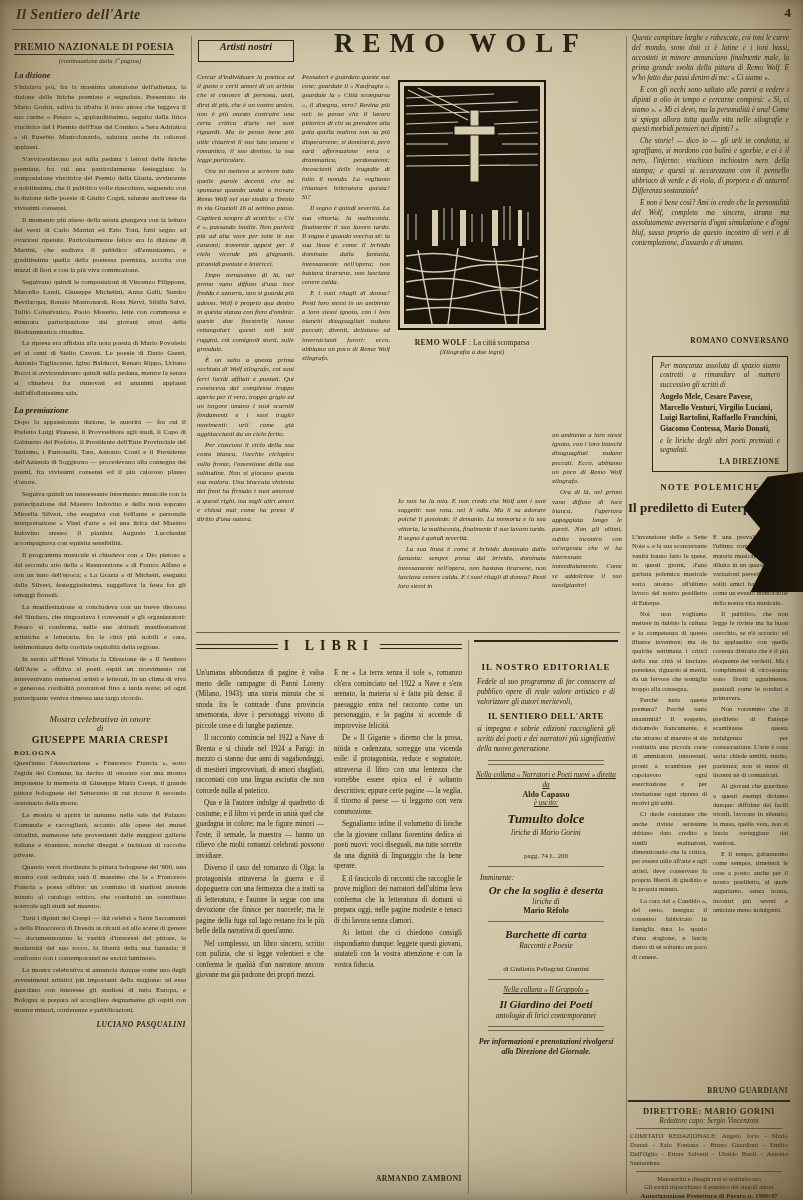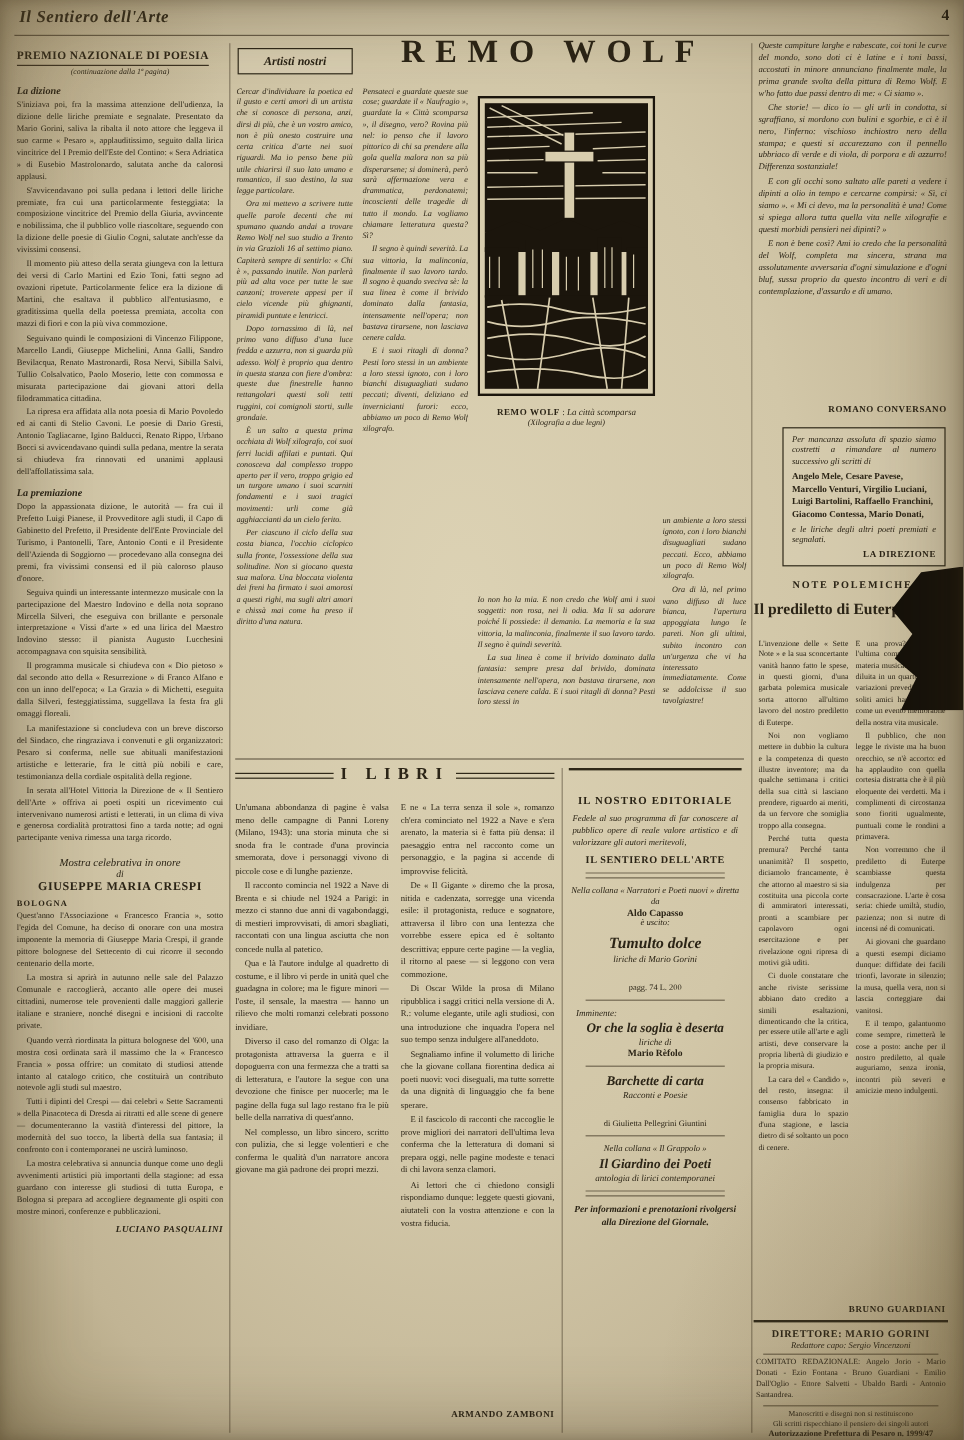--- a/index.html
+++ b/index.html
@@ -30,52 +30,52 @@
   .lc-sub{font-style:italic;font-size:6.5px;text-align:center;margin-bottom:6px;}
   .subhead{font-weight:bold;font-style:italic;font-size:8.5px;margin:6px 0 3px 0;}
   #col-left .body{font-size:7px;line-height:1.42;}
   .mostra-head{text-align:center;margin:10px 0 4px 0;}
   .mostra-l1{font-style:italic;font-size:9px;}
   .mostra-l2{font-style:italic;font-size:8px;}
   .mostra-name{font-weight:bold;font-size:10px;letter-spacing:.5px;margin-top:1px;}
   .dateline{font-weight:bold;font-size:7px;letter-spacing:1px;margin:3px 0 2px 0;}
   
   #artisti-box{position:absolute;left:198px;top:40px;width:94px;height:20px;
-    border:1px solid #2f2818;display:flex;align-items:center;justify-content:center;
+    border:1px solid #2f2818;display:flex;align-items:flex-start;justify-content:center;
     font-weight:bold;font-style:italic;font-size:10px;background:rgba(226,218,194,.35);}
   #rw-title{position:absolute;left:300px;top:28px;width:322px;text-align:center;
     font-weight:900;font-size:27px;letter-spacing:9px;font-family:"Liberation Serif",serif;}
   #col-b{position:absolute;left:197px;top:72px;width:97px;height:558px;overflow:hidden;}
   #col-b .body,#col-c .body,#col-under .body,#col-d .body{font-style:italic;font-size:6.8px;line-height:1.36;}
   #col-c{position:absolute;left:302px;top:72px;width:88px;height:558px;overflow:hidden;}
   #img-block{position:absolute;left:398px;top:80px;width:148px;}
   .caption{text-align:center;margin-top:4px;font-size:7.5px;}
   .caption .artist{font-weight:bold;letter-spacing:.5px;}
-  .caption .title{font-style:italic;}
+  .caption .title{}
   .caption-tech{text-align:center;font-style:italic;font-size:6.8px;margin-top:1px;}
   #col-under{position:absolute;left:398px;top:496px;width:148px;height:134px;overflow:hidden;}
   #col-d{position:absolute;left:552px;top:430px;width:70px;height:200px;overflow:hidden;}
   #rule-center{left:196px;top:632px;width:424px;}
   
   #libri-head{position:absolute;left:196px;top:638px;width:266px;display:flex;align-items:center;gap:6px;}
   #libri-head .bar{flex:1;height:3px;border-top:1px solid #2f2818;border-bottom:1px solid #2f2818;}
   #libri-head .t{font-weight:900;font-size:14px;letter-spacing:6px;}
   #libri-c1{position:absolute;left:196px;top:668px;width:128px;height:524px;overflow:hidden;}
   #libri-c2{position:absolute;left:334px;top:668px;width:128px;height:500px;overflow:hidden;}
   #libri-c1 .body,#libri-c2 .body{font-size:7.2px;line-height:1.46;}
   #libri-sig{position:absolute;left:334px;top:1174px;width:128px;}
   
   #editoriale{position:absolute;left:474px;top:640px;width:144px;height:554px;
     border-top:2px solid #2f2818;padding-top:20px;box-sizing:border-box;text-align:center;overflow:hidden;}
   #editoriale .ed-title{font-weight:bold;font-size:9px;letter-spacing:1px;margin-bottom:5px;}
   #editoriale .ed-body{font-style:italic;font-size:7.3px;line-height:1.4;text-align:justify;padding:0 3px;}
   #editoriale .ed-name{font-weight:bold;font-size:8.5px;letter-spacing:.5px;margin:3px 0;}
   .ed-div{height:1px;background:rgba(50,40,24,.6);margin:6px 14px;}
   .ed-div.dbl{height:3px;background:none;border-top:1px solid rgba(50,40,24,.6);border-bottom:1px solid rgba(50,40,24,.6);}
-  .coll-intro{font-style:italic;font-size:7.2px;line-height:1.3;}
+  .coll-intro{font-style:italic;font-size:7.2px;line-height:1.3;text-decoration:underline;}
   .coll-cur{font-weight:bold;font-size:8px;}
   .bk-title{font-weight:bold;font-style:italic;font-size:13px;margin:3px 0 1px;}
   .bk-title2{font-weight:bold;font-style:italic;font-size:11px;margin:2px 0 1px;text-align:center;}
   .bk-sub{font-style:italic;font-size:7.5px;}
   .bk-detail{font-size:7px;margin-top:15px;}
   .imminente{font-style:italic;font-size:7.5px;text-align:left;padding-left:6px;margin-top:2px;}
   .ed-footer{font-weight:bold;font-style:italic;font-size:7.8px;line-height:1.35;margin-top:6px;padding:0 4px;}
   
   #conversano{position:absolute;left:632px;top:34px;width:157px;height:300px;overflow:hidden;}
   #conversano .body{font-style:italic;font-size:7.2px;line-height:1.38;}
@@ -247,22 +247,22 @@
   <div id="col-d">
     <div class="body">
         <p>un ambiente a loro stessi ignoto, con i loro bianchi disuguagliati sudano peccati. Ecco, abbiamo un poco di Remo Wolf xilografo.</p>
         <p>Ora di là, nel primo vano diffuso di luce bianca, l'apertura appoggiata lungo le pareti. Non gli ultimi, subito incontro con un'urgenza che vi ha interessato immediatamente. Come se addolcisse il suo tavolgiastre!</p>
       </div>
   </div>
 
   <div id="conversano">
     <div class="body">
         <p>Queste campiture larghe e rabescate, coi toni le curve del mondo, sono doti ci è latine e i toni bassi, accostati in minore annunciano finalmente male, la prima grande svolta della pittura di Remo Wolf. E w'ho fatto due passi dentro di me: « Ci siamo ».</p>
+        <p>E con gli occhi sono saltato alle pareti a vedere i dipinti a olio in tempo e cercarne compirsi: « Sì, ci siamo ». « Mi ci devo, ma la personalità è una! Come si spiega allora tutta quella vita nelle xilografie e questi morbidi pensieri nei dipinti? »</p>
         <p>Che storie! — dico io — gli urli in condotta, si sgraffiano, si mordono con bulini e sgorbie, e ci è il nero, l'inferno: vischioso inchiostro nero della stampa; e questi si accarezzano con il pennello ubbriaco di verde e di viola, di porpora e di azzurro! Differenza sostanziale!</p>
-        <p>E con gli occhi sono saltato alle pareti a vedere i dipinti a olio in tempo e cercarne compirsi: « Sì, ci siamo ». « Mi ci devo, ma la personalità è una! Come si spiega allora tutta quella vita nelle xilografie e questi morbidi pensieri nei dipinti? »</p>
         <p>E non è bene così? Ami io credo che la personalità del Wolf, completa ma sincera, strana ma assolutamente avversaria d'ogni simulazione e d'ogni bluf, sussa proprio da questo incontro di veri e di contemplazione, d'assurdo e di umano.</p>
       </div>
   </div>
   <div id="conv-sig" class="sig">ROMANO CONVERSANO</div>
 
   <div id="notice">
     <div class="n-intro">Per mancanza assoluta di spazio siamo costretti a rimandare al numero successivo gli scritti di</div>
     <div class="n-names">Angelo Mele, Cesare Pavese, Marcello Venturi, Virgilio Luciani, Luigi Bartolini, Raffaello Franchini, Giacomo Contessa, Mario Donati,</div>
     <div class="n-tail">e le liriche degli altri poeti premiati e segnalati.</div>
     <div class="sig">LA DIREZIONE</div>
@@ -302,32 +302,32 @@
         <p>Il racconto comincia nel 1922 a Nave di Brenta e si chiude nel 1924 a Parigi: in mezzo ci stanno due anni di vagabondaggi, di mestieri improvvisati, di amori sbagliati, raccontati con una lingua asciutta che non concede nulla al patetico.</p>
         <p>Qua e là l'autore indulge al quadretto di costume, e il libro vi perde in unità quel che guadagna in colore; ma le figure minori — l'oste, il sensale, la maestra — hanno un rilievo che molti romanzi celebrati possono invidiare.</p>
         <p>Diverso il caso del romanzo di Olga: la protagonista attraversa la guerra e il dopoguerra con una fermezza che a tratti sa di letteratura, e l'autore la segue con una devozione che finisce per nuocerle; ma le pagine della fuga sul lago restano fra le più belle della narrativa di quest'anno.</p>
         <p>Nel complesso, un libro sincero, scritto con pulizia, che si legge volentieri e che conferma le qualità d'un narratore ancora giovane ma già padrone dei propri mezzi.</p>
       </div>
   </div>
   <div id="libri-c2">
     <div class="body">
         <p>E ne « La terra senza il sole », romanzo ch'era cominciato nel 1922 a Nave e s'era arenato, la materia si è fatta più densa: il paesaggio entra nel racconto come un personaggio, e la pagina si accende di improvvise felicità.</p>
         <p>De « Il Gigante » diremo che la prosa, nitida e cadenzata, sorregge una vicenda esile: il protagonista, reduce e sognatore, attraversa il libro con una lentezza che vorrebbe essere epica ed è soltanto descrittiva; eppure certe pagine — la veglia, il ritorno al paese — si leggono con vera commozione.</p>
-        <p>Di Oscar Wilde la prosa di Milano ripubblica i saggi critici nella versione di A. R.: volume elegante, utile agli studiosi, con una introduzione che inquadra l'opera nel suo tempo senza indulgere all'aneddoto.</p>
         <p>Segnaliamo infine il volumetto di liriche che la giovane collana fiorentina dedica ai poeti nuovi: voci diseguali, ma tutte sorrette da una dignità di linguaggio che fa bene sperare.</p>
         <p>E il fascicolo di racconti che raccoglie le prove migliori dei narratori dell'ultima leva conferma che la letteratura di domani si prepara oggi, nelle pagine modeste e tenaci di chi lavora senza clamori.</p>
         <p>Ai lettori che ci chiedono consigli rispondiamo dunque: leggete questi giovani, aiutateli con la vostra attenzione e con la vostra fiducia.</p>
       </div>
   </div>
   <div id="libri-sig" class="sig">ARMANDO ZAMBONI</div>
 
   <div id="editoriale">
     <div class="ed-title">IL NOSTRO EDITORIALE</div>
     <div class="ed-body">Fedele al suo programma di far conoscere al pubblico opere di reale valore artistico e di valorizzare gli autori meritevoli,</div>
     <div class="ed-name">IL SENTIERO DELL'ARTE</div>
+    <div class="ed-body">si impegna e sobrie edizioni raccoglierà gli scritti dei poeti e dei narratori più significativi della nuova generazione.</div>
     <div class="ed-div dbl"></div>
     <div class="coll-intro">Nella collana « Narratori e Poeti nuovi » diretta da</div>
     <div class="coll-cur">Aldo Capasso</div>
     <div class="coll-intro">è uscito:</div>
     <div class="bk-title">Tumulto dolce</div>
     <div class="bk-sub">liriche di Mario Gorini</div>
     <div class="bk-detail">pagg. 74 L. 200</div>
     <div class="ed-div"></div>
     <div class="imminente">Imminente:</div>
     <div class="bk-title2">Or che la soglia è deserta</div>

